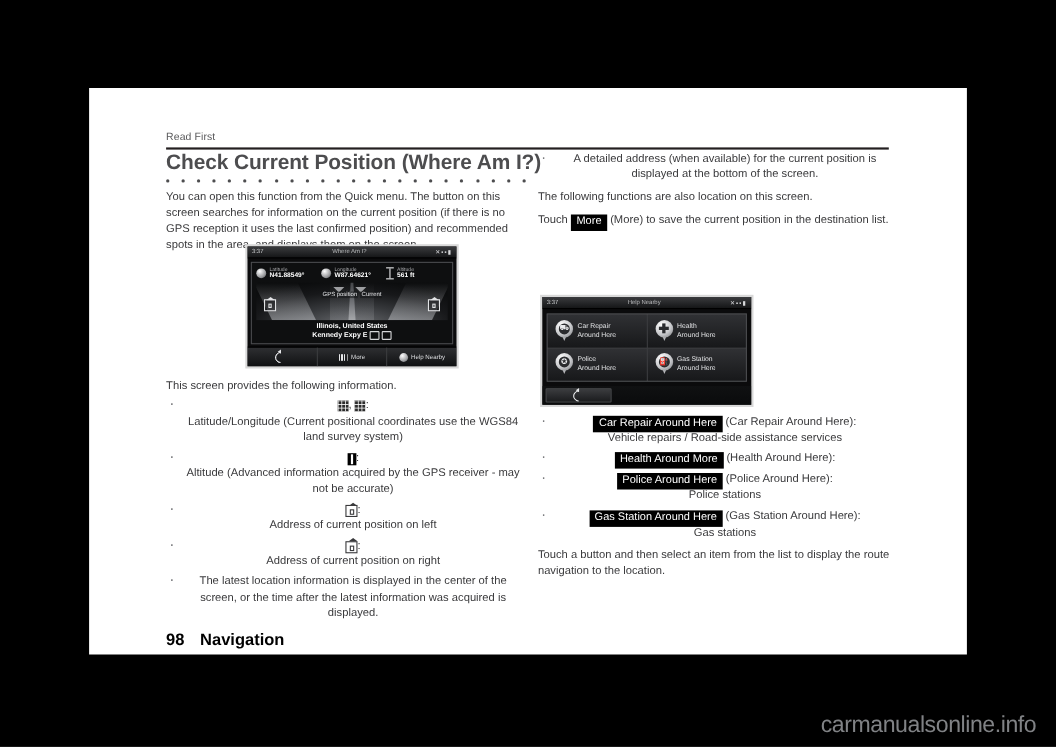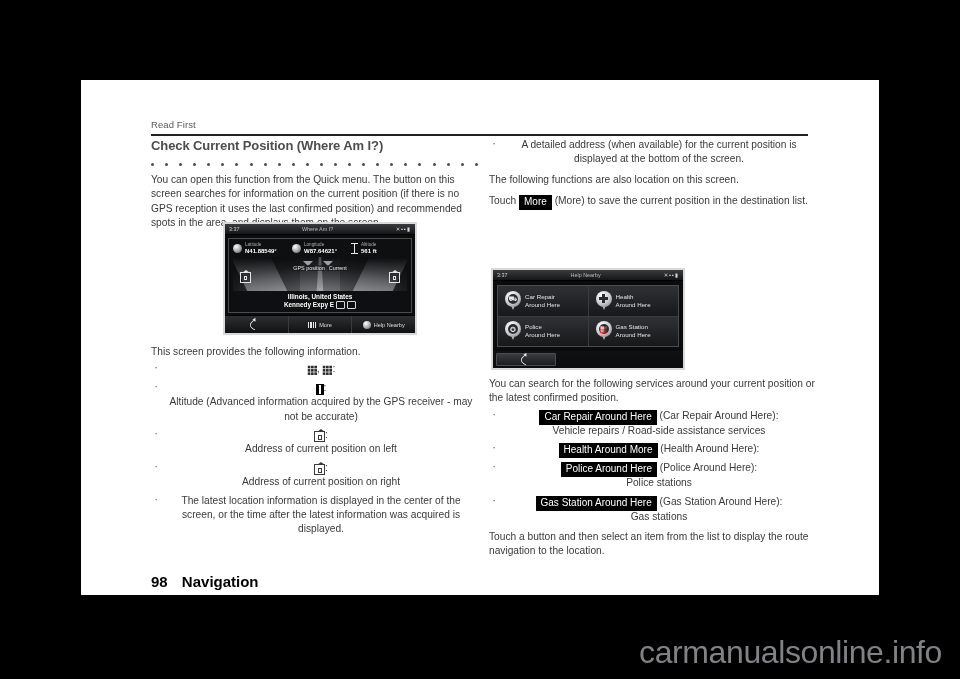--- a/index.html
+++ b/index.html
@@ -21,21 +21,21 @@
   .running-head{
     position:absolute; left:70px; top:39px;
     font-size:9.5px; color:#58585a; letter-spacing:.01em;
   }
   .head-rule{
     position:absolute; left:70px; top:54px; width:657px; height:2.4px;
     background:#231f20;
   }
   .chapter-title{
     position:absolute; left:70px; top:58px;
-    font-size:13px; font-weight:bold; color:#4d4d4f;
+    font-size:19px; font-weight:bold; color:#4d4d4f;
     letter-spacing:-0.1px;
   }
   .dot-rule{
     position:absolute; left:70px; top:80px; width:327px; height:8px;
     display:flex; justify-content:space-between; align-items:center;
   }
   .dot-rule i{display:block;width:3px;height:3px;background:#4d4d4f;border-radius:50%;}
 
   
   .col{
@@ -288,21 +288,21 @@
     position:absolute;left:3px;top:2px;width:60px;height:13px;
     background:linear-gradient(to bottom,#3a3b3e,#1b1c1e);
     border:1px solid #4b4c4f;box-sizing:border-box;border-radius:1px;
     display:flex;align-items:center;justify-content:center;
   }
 
   
   .watermark{
     position:absolute;left:0;right:0;bottom:8px;
     text-align:right;padding-right:18px;
-    font-size:32px;color:#808285;font-weight:normal;letter-spacing:-0.4px;
+    font-size:21px;color:#808285;font-weight:normal;letter-spacing:-0.4px;
   }
 </style>
 </head>
 <body>
 
 <div class="page">
 
   <div class="running-head">Read First</div>
   <div class="head-rule"></div>
   <div class="chapter-title">Check Current Position (Where Am I?)</div>
@@ -411,20 +411,21 @@
       </div>
     </div>
   </div>
 
   <div class="col left" style="top:265px;">
     <p class="tight">This screen provides the following information.</p>
     <ul>
       <li>
         <span class="ic ic-grid"></span>,
         <span class="ic ic-grid"></span>:
+        <span class="sub">Latitude/Longitude (Current positional coordinates use the WGS84 land survey system)</span>
       </li>
       <li>
         <span class="ic ic-alt"></span>:
         <span class="sub">Altitude (Advanced information acquired by the GPS receiver - may not be accurate)</span>
       </li>
       <li>
         <span class="ic ic-home"></span>:
         <span class="sub">Address of current position on left</span>
       </li>
       <li>
@@ -513,21 +514,20 @@
       <div class="hn-bot">
         <div class="btn">
           <span class="back-ic"></span>
           <span></span>
         </div>
       </div>
     </div>
   </div>
 
   <div class="col right" style="top:297px;">
-    <p class="tight">You can search for the following services around your current position or the latest confirmed position.</p>
     <ul>
       <li>
         <span class="key">Car Repair Around Here</span>
         <span>(Car Repair Around Here):</span>
         <span class="sub">Vehicle repairs / Road-side assistance services</span>
       </li>
       <li>
         <span class="key">Health Around More</span>
         <span>(Health Around Here):</span>
       </li>

